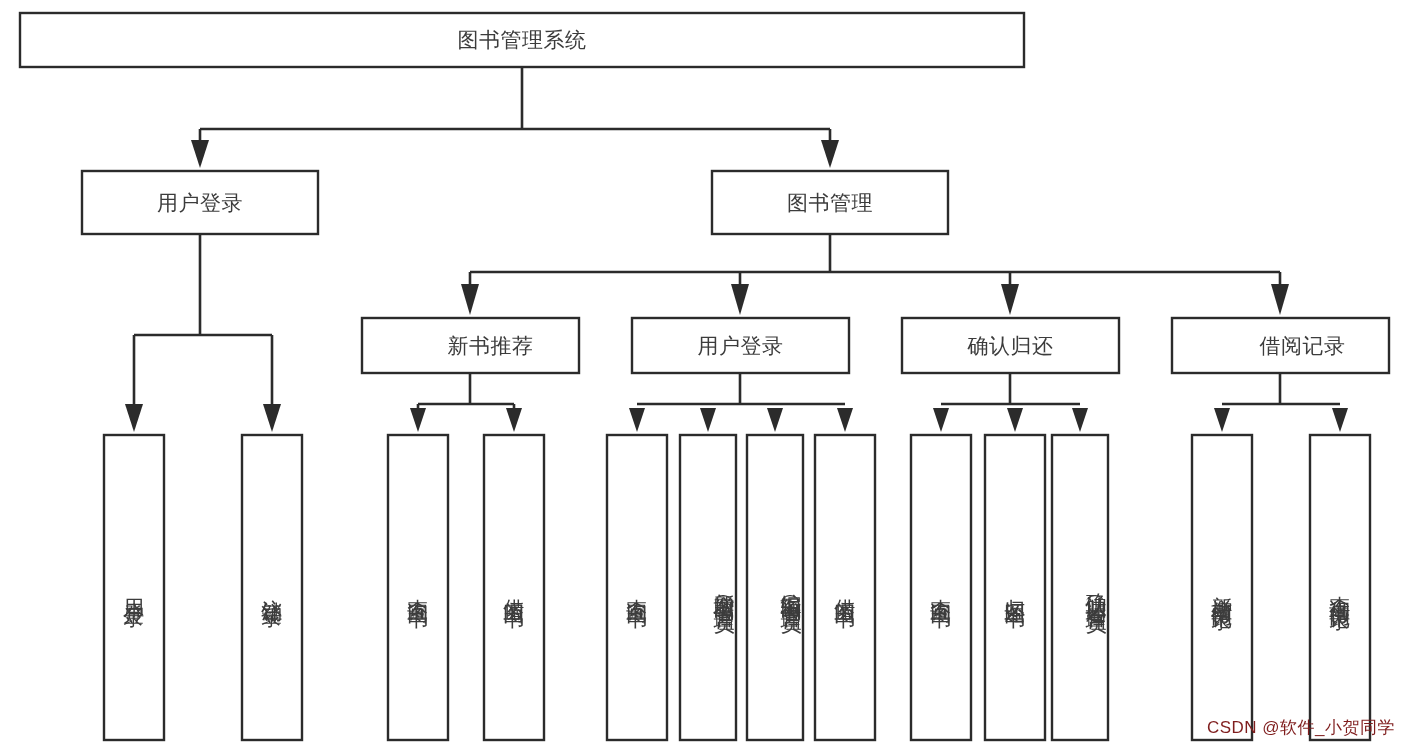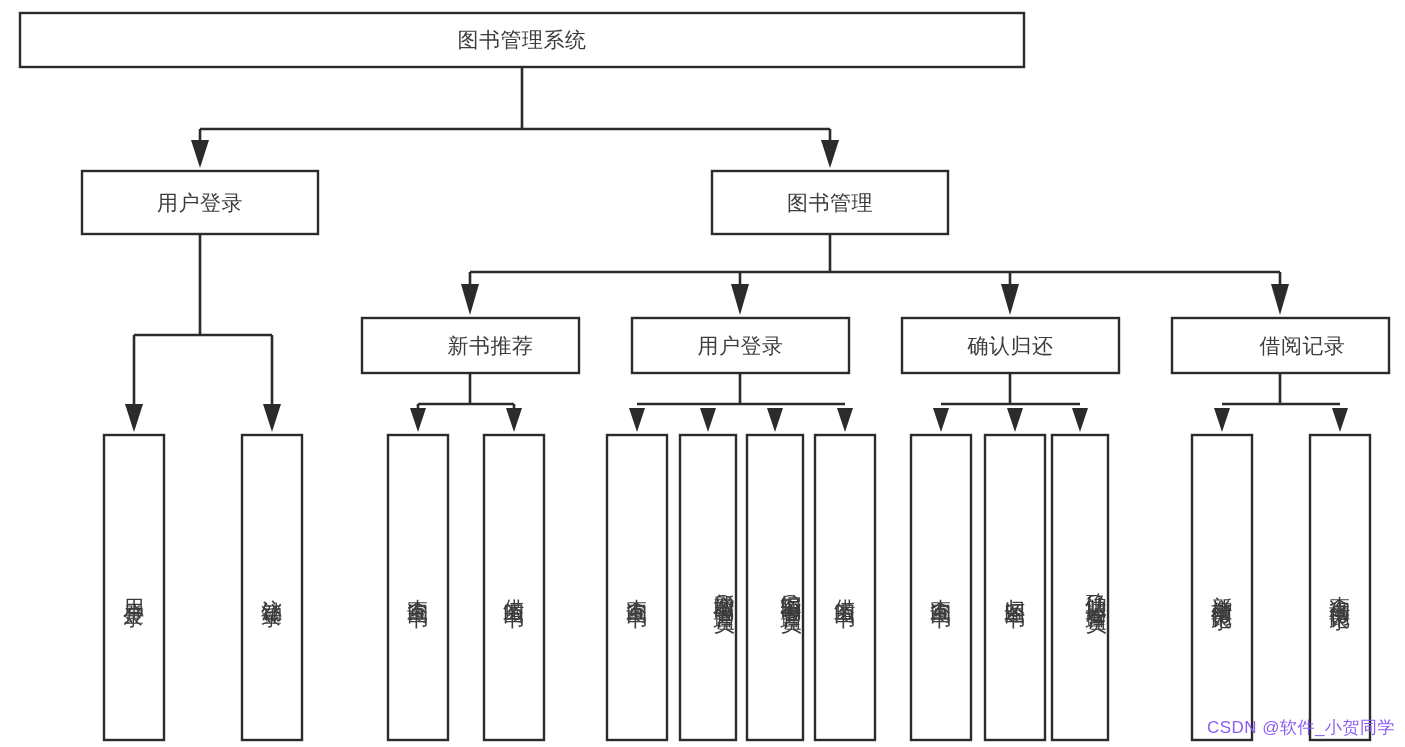--- a/index.html
+++ b/index.html
@@ -68,21 +68,21 @@
   }
   .node-label.vertical.centered {
     align-items: center;
     padding-top: 0;
   }
   .watermark {
     position: absolute;
     right: 10px;
     bottom: 8px;
     font-size: 17px;
-    color: #8b5cf6;
+    color: #7f1d1d;
     font-family: "Liberation Sans", "DejaVu Sans", sans-serif;
     white-space: nowrap;
     letter-spacing: 0.5px;
   }
 </style>
 </head>
 <body>
 
 <div id="diagram-root">
 

